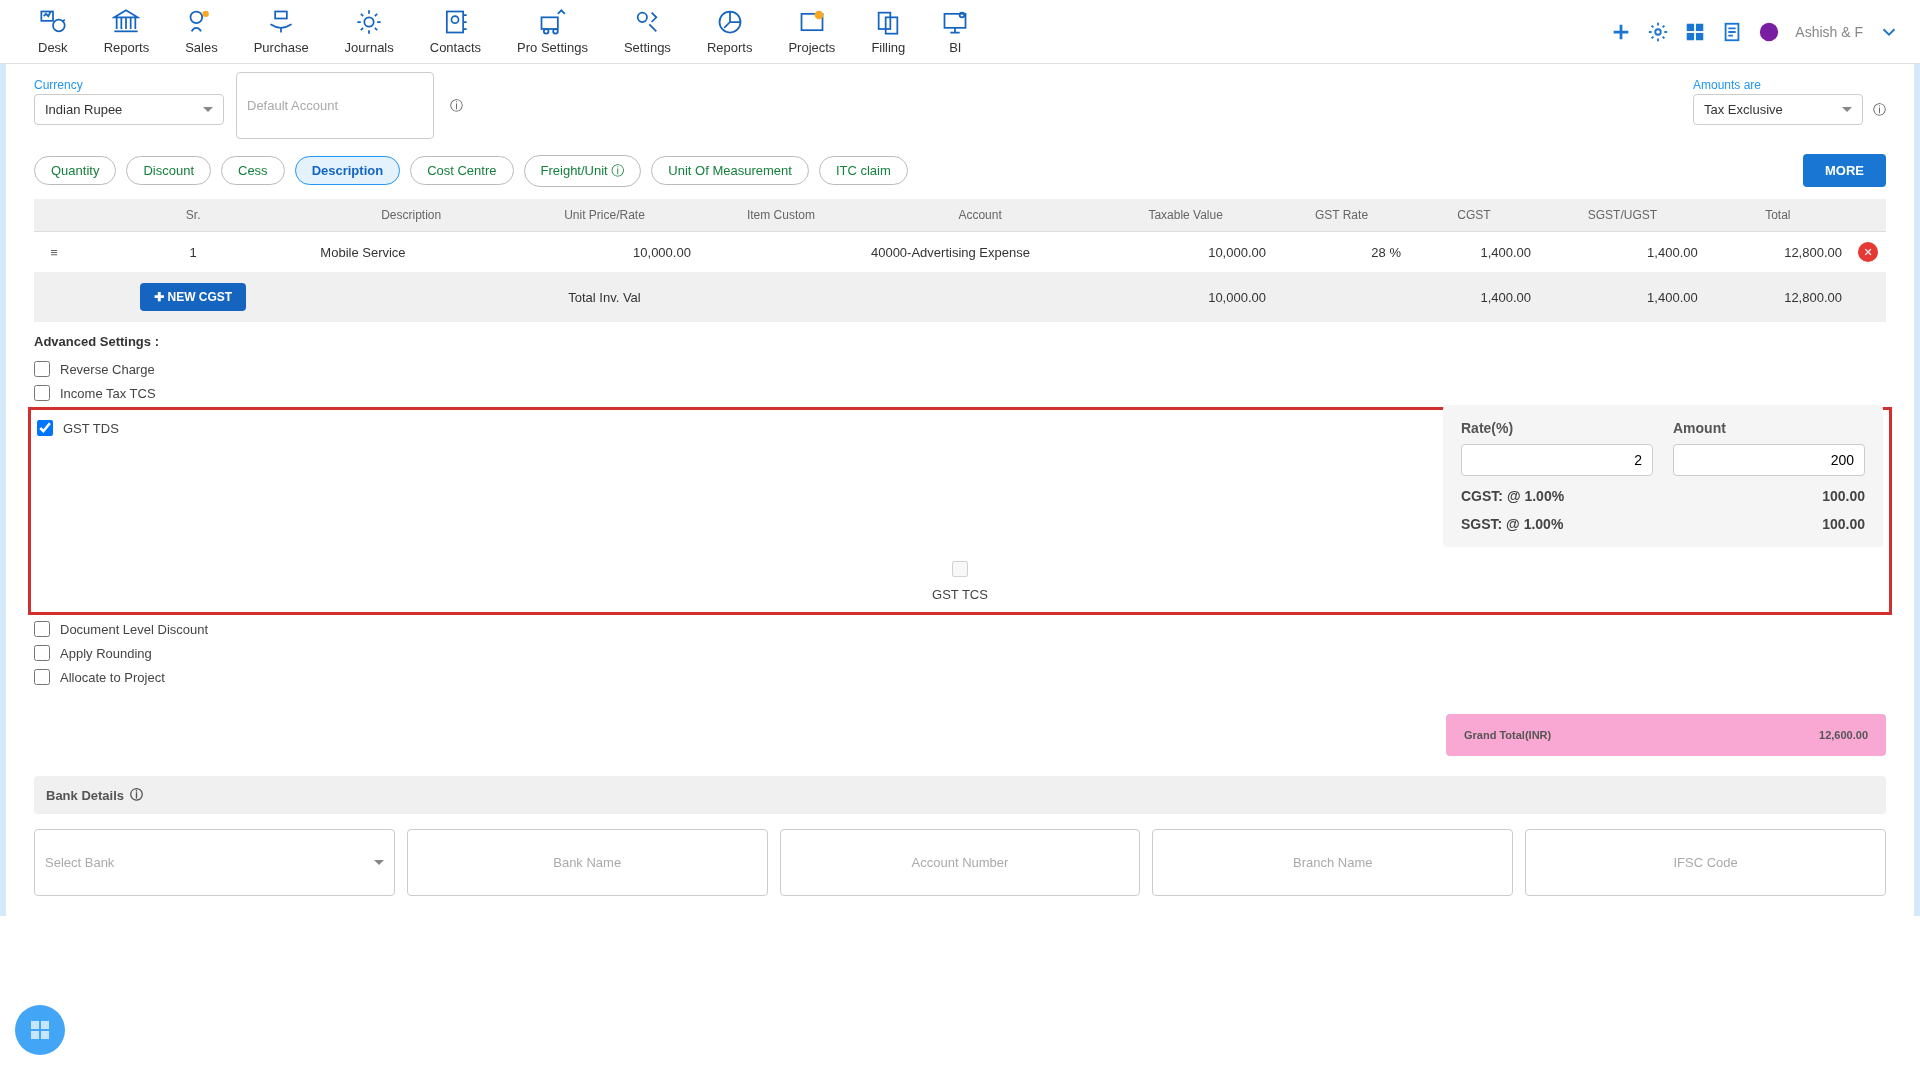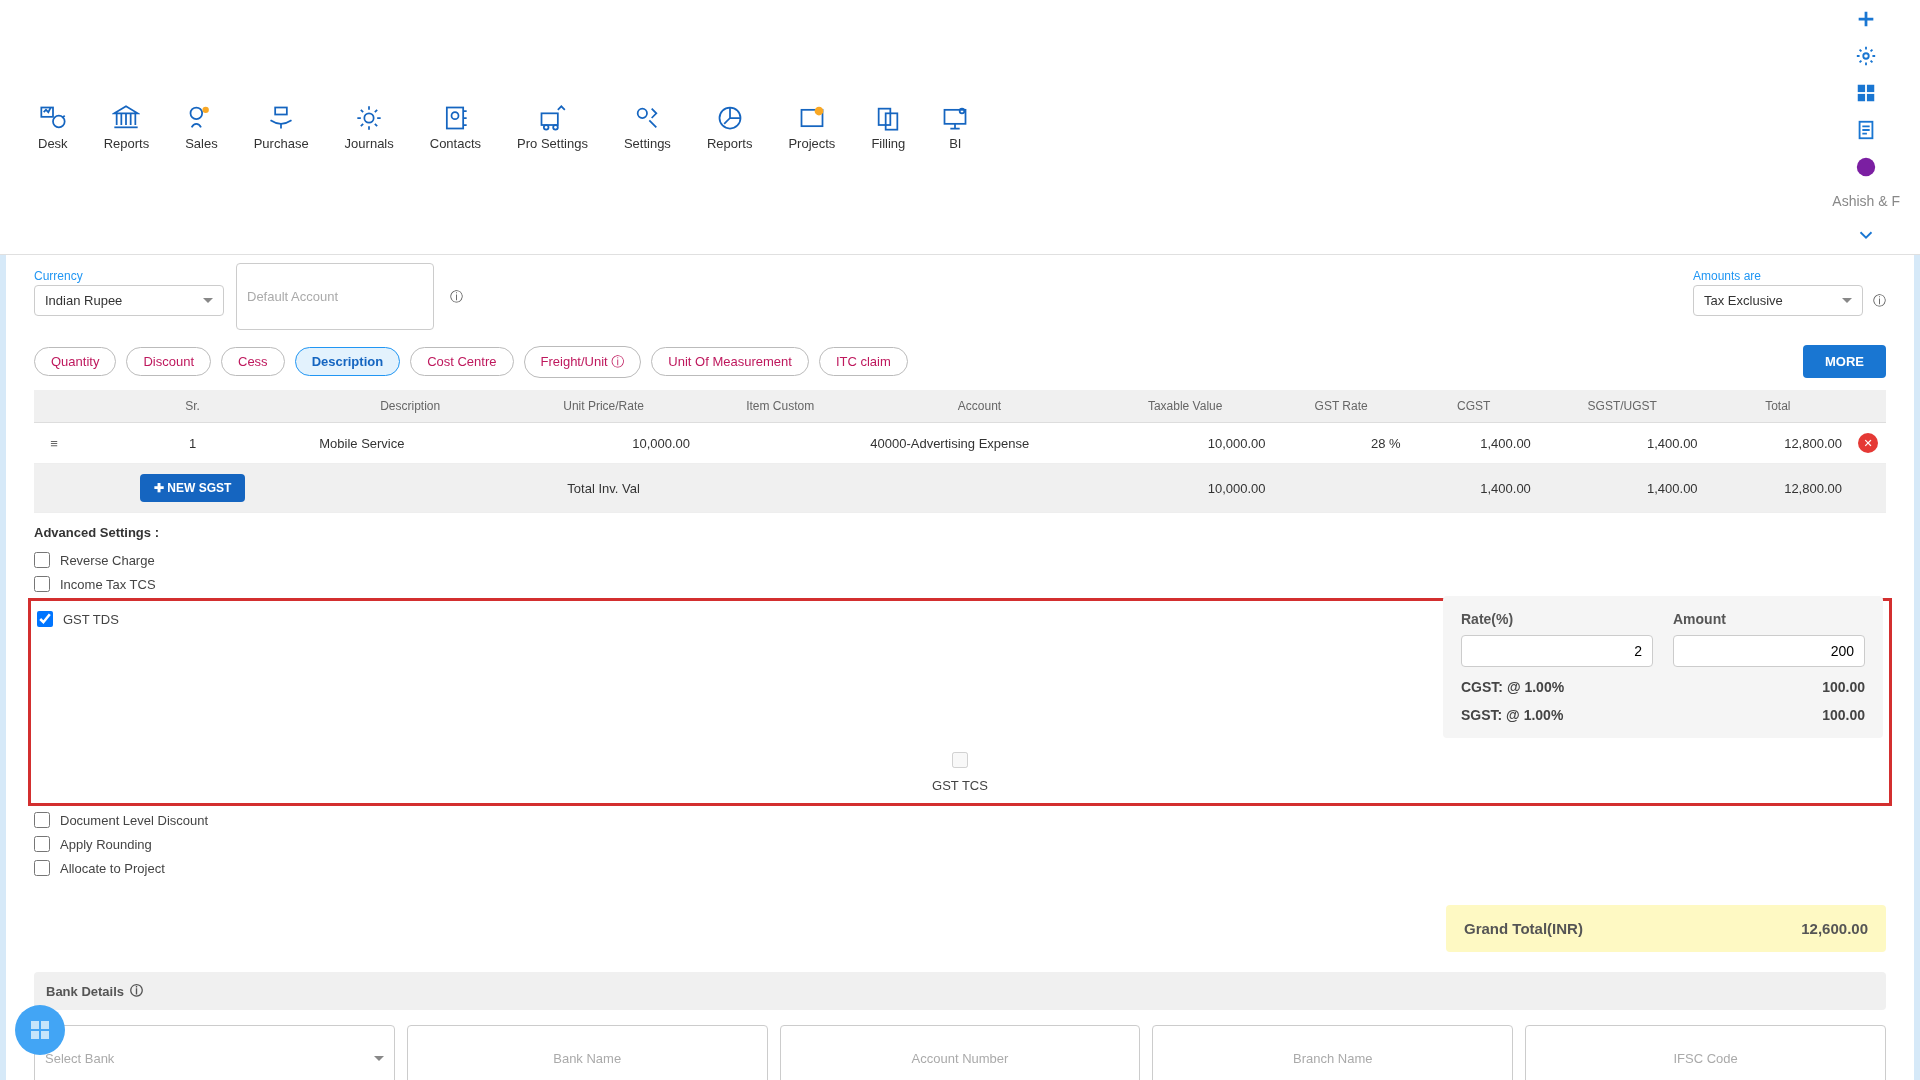--- a/index.html
+++ b/index.html
@@ -1,35 +1,35 @@
 <!DOCTYPE html>
 <html><head>
 <meta charset="utf-8">
 <style>
 * { box-sizing: border-box; margin: 0; padding: 0; }
 body { font-family: -apple-system, Arial, sans-serif; font-size: 13px; color: #333; background: #fff; }
 .topnav { display: flex; align-items: center; padding: 8px 20px; border-bottom: 1px solid #e0e0e0; }
 .nav-item { display: flex; flex-direction: column; align-items: center; padding: 0 18px; cursor: pointer; color: #1565c0; }
 .nav-item svg { width: 28px; height: 28px; margin-bottom: 4px; }
 .nav-item span { font-size: 13px; color: #333; }
-.nav-right { margin-left: auto; display: flex; align-items: center; gap: 15px; flex-direction: column; }
+.nav-right { margin-left: auto; display: flex; align-items: center; gap: 15px; }
 .nav-right svg { width: 22px; height: 22px; cursor: pointer; }
 .user-label { color: #888; font-size: 14px; font-weight: 500; }
 .main { padding: 8px 28px 20px 28px; border-left: 6px solid #d6e9f8; border-right: 6px solid #d6e9f8;}
 .row1 { display: flex; align-items: center; gap: 12px; margin-bottom: 15px; }
 .field-label { color: #2196f3; font-size: 12px; position: absolute; top: -8px; left: 0; }
 .field-wrap { position: relative; padding-top: 8px; }
 .select-box { border: 1px solid #ccc; border-radius: 4px; padding: 7px 10px; min-width: 190px; display: flex; justify-content: space-between; align-items: center; background: #fff; }
 .input-box { border: 1px solid #ccc; border-radius: 4px; padding: 25px 10px; min-width: 180px; background: #fff; }
 .input-box::placeholder { color: #aaa; }
 input.input-box { font-family: inherit; font-size: 13px; }
 .info-icon { color: #555; margin-left: 4px; }
 .row1-right { margin-left: auto; position: relative; padding-top: 8px; }
 .pills { display: flex; gap: 10px; align-items: center; margin-bottom: 12px; }
-.pill { border: 1px solid #bbb; border-radius: 18px; padding: 6px 16px; cursor: pointer; color: #be185d; background: #fff; }
+.pill { border: 1px solid #bbb; border-radius: 18px; padding: 6px 16px; cursor: pointer; color: #15803d; background: #fff; }
 .pill.active { background: #e3f2fd; border-color: #2196f3; color: #1565c0; font-weight: 600; }
 .more-btn { margin-left: auto; background: #1976d2; color: #fff; border: none; border-radius: 4px; padding: 9px 22px; font-weight: 700; cursor: pointer; font-size: 13px; }
 .table { width: 100%; border-collapse: collapse; }
 .table th { background: #f0f0f0; color: #666; font-weight: 500; padding: 9px 8px; font-size: 12px; border-bottom: 1px solid #ddd; }
 .table td { padding: 10px 8px; font-size: 13px; border-bottom: 1px solid #eee; }
 .table .num { text-align: right; }
 .table .ctr { text-align: center; }
 .handle-ic { color: #666; cursor: grab; }
 .del-btn { background: #e53935; color: #fff; border: none; border-radius: 50%; width: 20px; height: 20px; cursor: pointer; font-size: 11px; display:inline-flex; align-items:center; justify-content:center;}
 .newline-btn { background: #1565c0; color: #fff; border: none; border-radius: 4px; padding: 7px 14px; font-weight: 700; cursor: pointer; font-size: 12px; }
@@ -39,21 +39,21 @@
 .chk-row input[type=checkbox] { width: 16px; height: 16px; cursor: pointer; }
 .chk-row label { cursor: pointer; color: #444; }
 .highlight-box { border: 3px solid #d32f2f; padding: 6px; margin: 2px -6px; }
 .rate-panel { background: #f5f5f5; border-radius: 4px; padding: 15px 18px; float: right; width: 440px; margin-top: -35px; }
 .rate-cols { display: flex; gap: 20px; }
 .rate-col { flex: 1; }
 .rate-col .lbl { color: #555; font-weight: 600; font-size: 14px; margin-bottom: 8px; }
 .rate-col input { width: 100%; border: 1px solid #ccc; border-radius: 4px; padding: 7px 10px; text-align: right; font-size: 14px; }
 .rate-line { display: flex; justify-content: space-between; margin-top: 12px; color: #444; font-weight: 600; font-size: 14px; }
 .clear { clear: both; }
-.grand-total { background: #fef9c3; border-radius: 4px; padding: 15px 18px; float: right; width: 440px; margin-top: 25px; display: flex; justify-content: space-between; font-size: 15px; font-weight: 700; color: #555; align-items: center; }
+.grand-total { background: #f9a8d4; border-radius: 4px; padding: 15px 18px; float: right; width: 440px; margin-top: 25px; display: flex; justify-content: space-between; font-size: 11px; font-weight: 700; color: #555; align-items: center; }
 .bank-head { background: #f0f0f0; padding: 10px 12px; border-radius: 4px; font-weight: 700; color: #555; margin-top: 20px; display: flex; align-items: center; gap: 6px; }
 .bank-row { display: flex; gap: 12px; margin-top: 15px; }
 .bank-row .select-box, .bank-row .input-box { flex: 1; min-width: 0; text-align: center; }
 .disabled-chk { color: #bbb; flex-direction: column; }
 .fab { position: fixed; bottom: 25px; left: 15px; width: 50px; height: 50px; border-radius: 50%; background: #42a5f5; display: flex; align-items: center; justify-content: center; cursor: pointer; }
 .fab svg { width: 24px; height: 24px; fill:#c5e5fb; }
 .caret { border-left: 5px solid transparent; border-right: 5px solid transparent; border-top: 5px solid #888; }
 </style>
 </head>
 <body>
@@ -244,21 +244,21 @@
         <td style="max-width:120px">40000-Advertising Expense</td>
         <td class="num">10,000.00</td>
         <td class="num">28 %</td>
         <td class="num">1,400.00</td>
         <td class="num">1,400.00</td>
         <td class="num">12,800.00</td>
         <td class="ctr"><button class="del-btn">✕</button></td>
       </tr>
       <tr class="total-row">
         <td></td>
-        <td class="ctr"><button class="newline-btn">✚ <span>NEW SGST</span></button></td>
+        <td class="ctr"><button class="newline-btn">✚ <span>NEW CGST</span></button></td>
         <td></td>
         <td class="ctr">Total Inv. Val</td>
         <td></td>
           <td></td>
         <td class="num">10,000.00</td>
         <td></td>
         <td class="num">1,400.00</td>
         <td class="num">1,400.00</td>
         <td class="num">12,800.00</td>
         <td></td>

